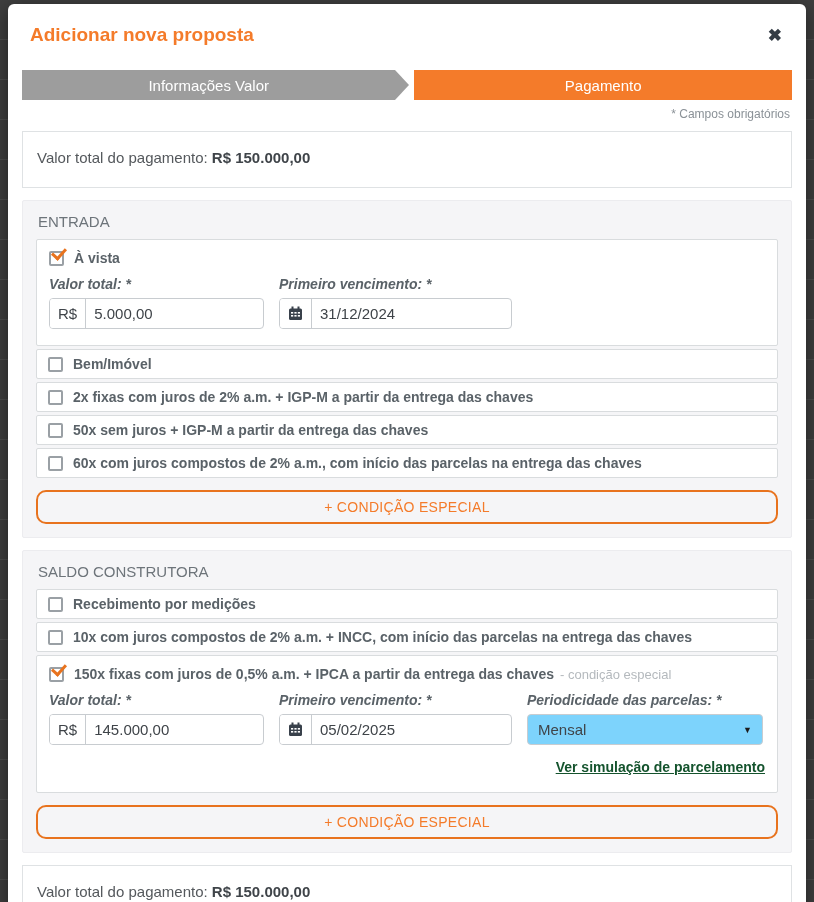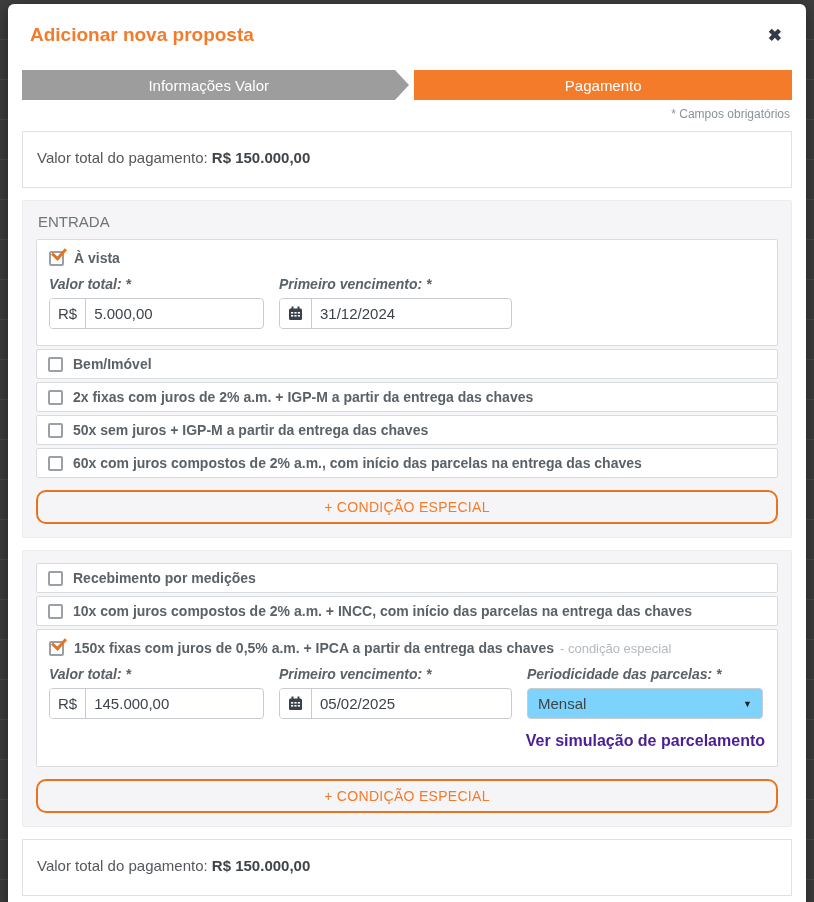--- a/index.html
+++ b/index.html
@@ -81,21 +81,21 @@
   }
   .w1 { width:215px; } .w2 { width:233px; } .w3 { width:236px; }
   .select-box {
     display:flex; align-items:center; justify-content:space-between; height:31px;
     border:1px solid #c8ccd0; border-radius:4px; background:#7dd3fc;
     font-size:15px; color:#3f4449; padding:0 10px; cursor:pointer;
   }
   .caret { font-size:9px; color:#1c1c1c; }
 
   .link-row { text-align:right; margin-top:13px; }
-  .sim-link { color:#4c1d95; font-size:16px; font-weight:bold; cursor:pointer; }
+  .sim-link { color:#14532d; font-size:14px; font-weight:bold; text-decoration:underline; cursor:pointer; }
 
   .special-btn {
     display:block; width:100%; margin-top:12px; height:34px;
     border:2px solid #e8731e; border-radius:10px; background:transparent;
     color:#f47b2a; font-size:14px; letter-spacing:0.3px; cursor:pointer;
     font-family:"Liberation Sans", sans-serif;
   }
 
   .bottom-total { margin-top:12px; }
   .cal-icon { display:flex; align-items:center; }
@@ -180,20 +180,21 @@
     </div>
     <div class="opt-row">
       <span class="cb"></span>
       <span class="opt-label">60x com juros compostos de 2% a.m., com início das parcelas na entrega das chaves</span>
     </div>
 
     <button class="special-btn">+ CONDIÇÃO ESPECIAL</button>
   </div>
 
   <div class="panel">
+    <div class="panel-title">SALDO CONSTRUTORA</div>
 
     <div class="opt-row">
       <span class="cb"></span>
       <span class="opt-label">Recebimento por medições</span>
     </div>
     <div class="opt-row">
       <span class="cb"></span>
       <span class="opt-label">10x com juros compostos de 2% a.m. + INCC, com início das parcelas na entrega das chaves</span>
     </div>
 

